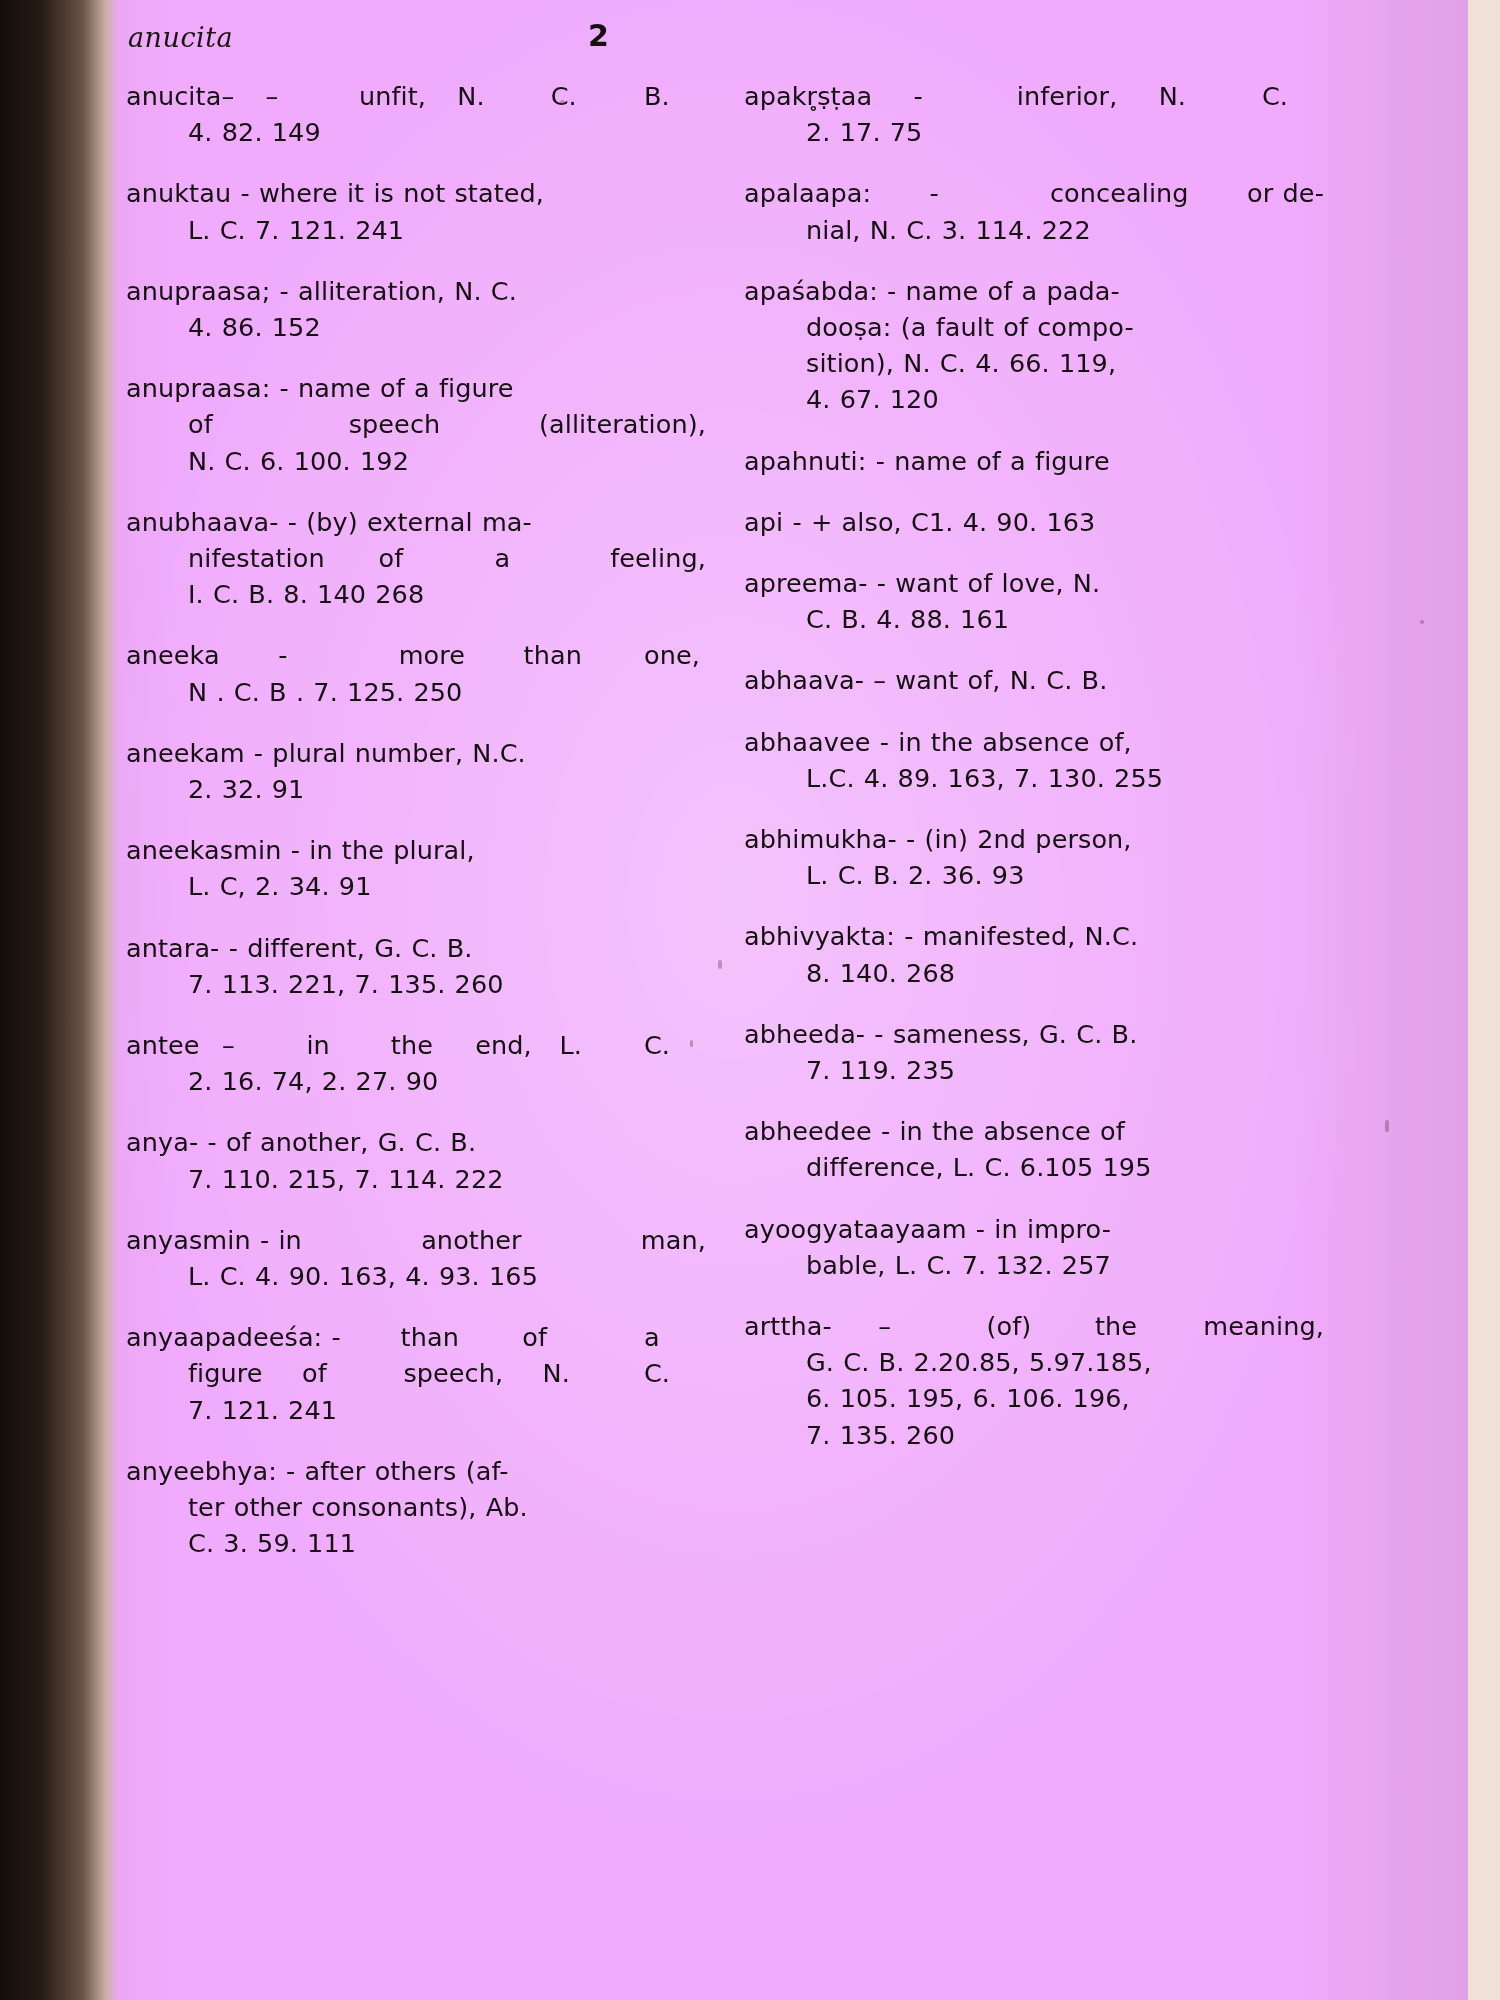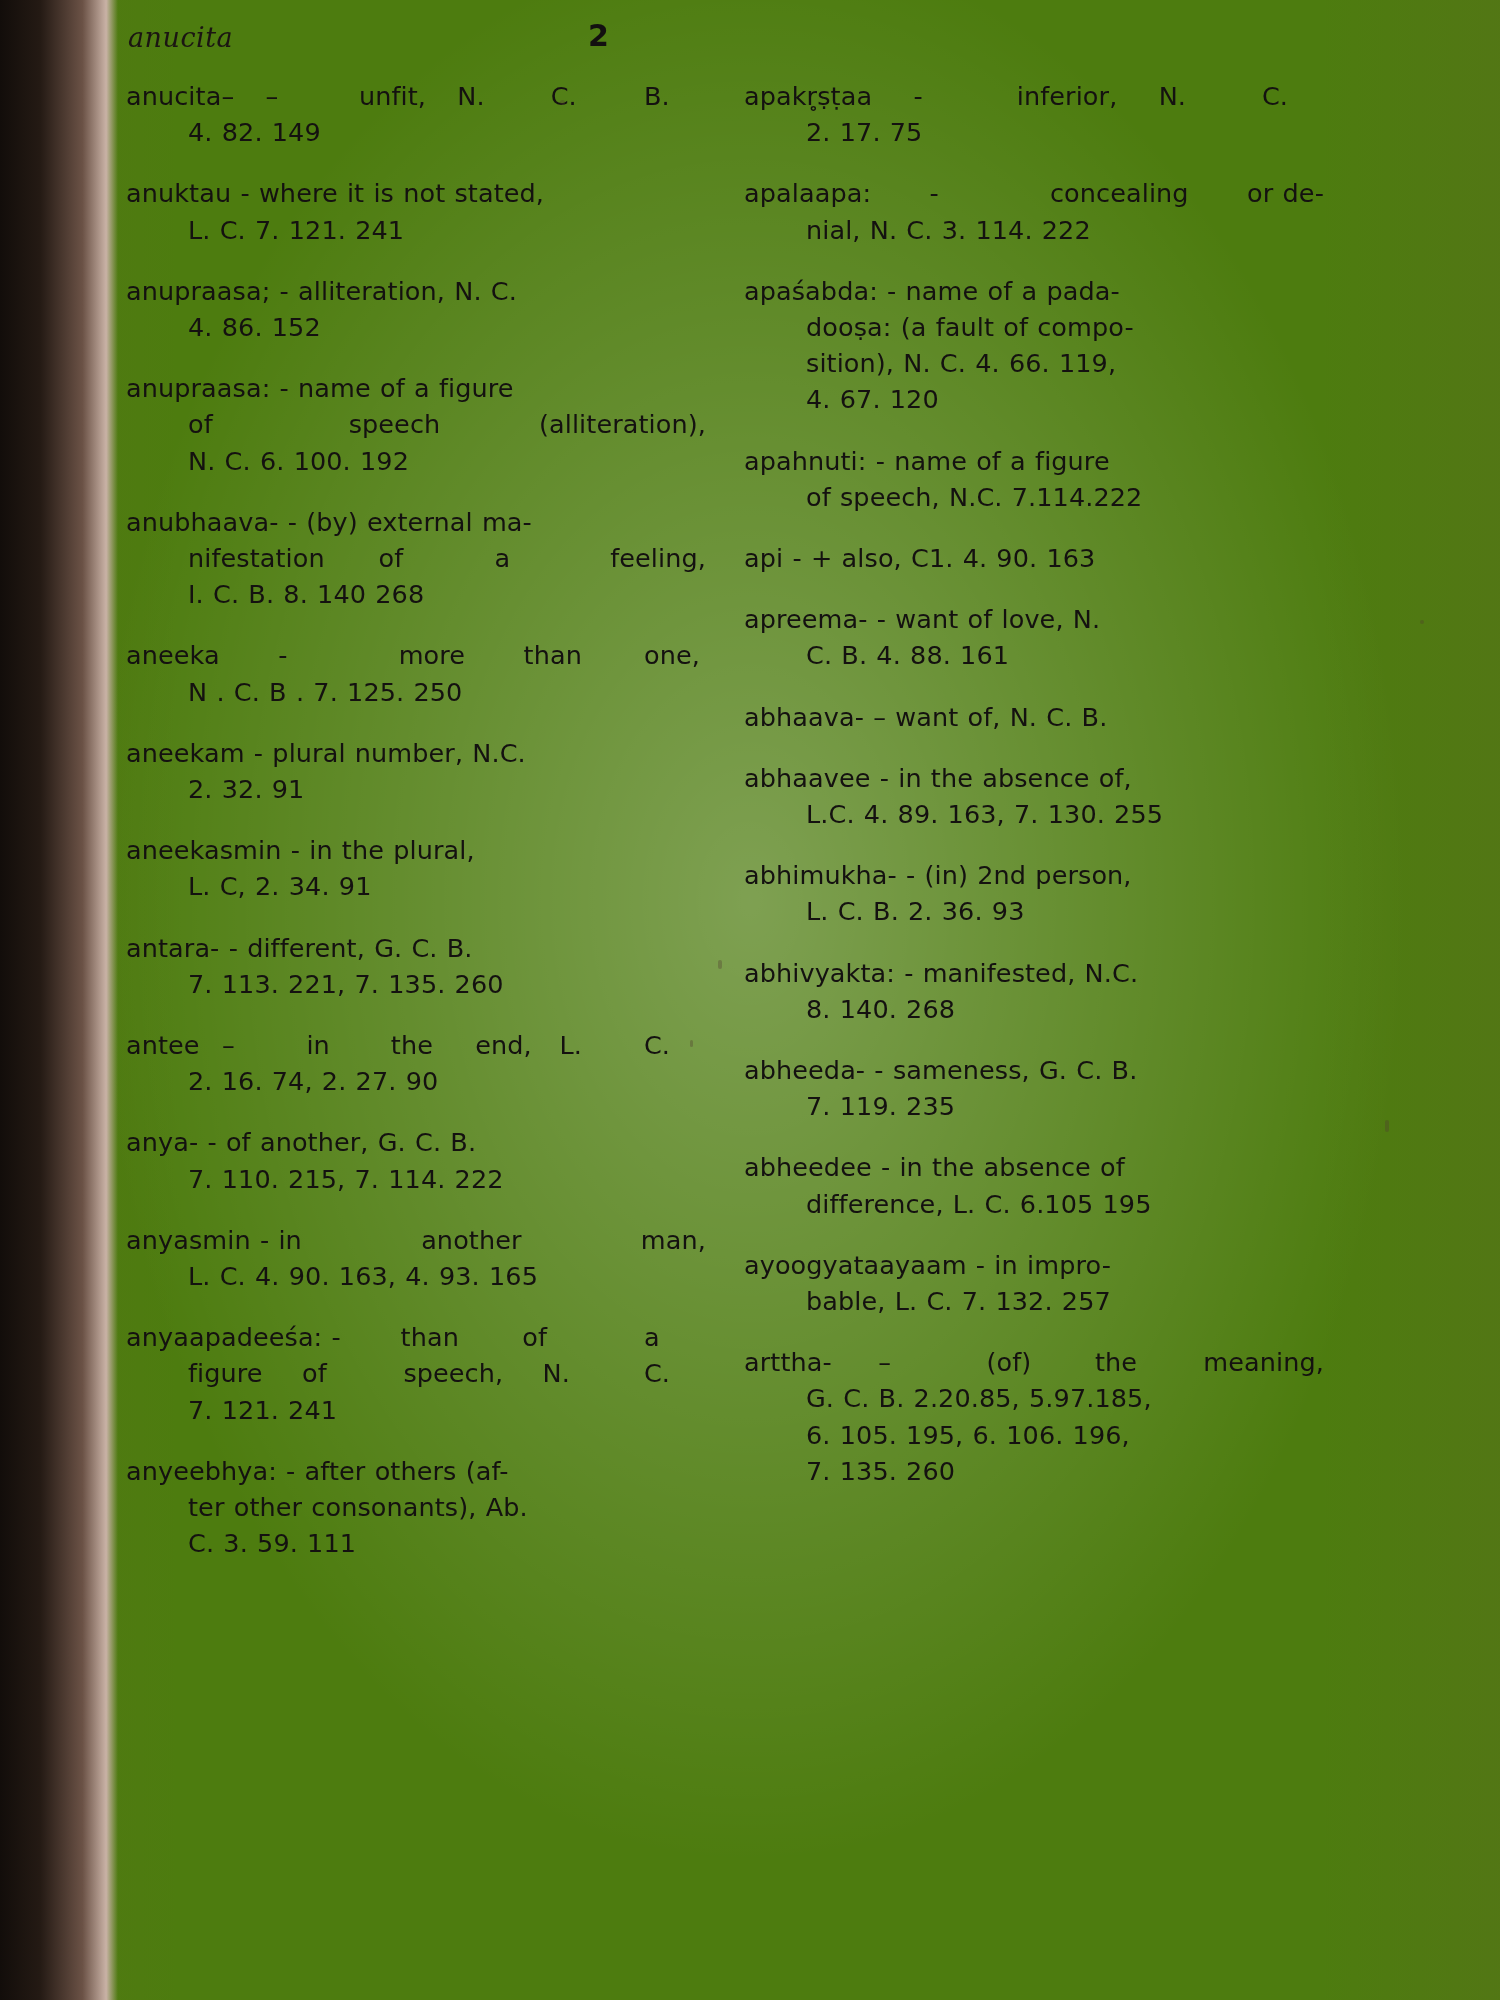--- a/index.html
+++ b/index.html
@@ -10,22 +10,21 @@
   body {
     width: 1500px;
     height: 2000px;
     font-family: "DejaVu Sans", sans-serif;
     overflow: hidden;
   }
   .page {
     position: relative;
     width: 1468px;
     height: 2000px;
-    background: #4d7c0f;
-    padding-left: 32px;
+    background: #f0abfc;
   }
   
   .paper-tint {
     position: absolute;
     inset: 0;
     background:
       radial-gradient(ellipse at 50% 45%, rgba(255,255,255,0.28) 0%, rgba(255,255,255,0.0) 62%),
       linear-gradient(90deg, rgba(120,80,60,0.10) 0%, rgba(120,80,60,0.0) 12%, rgba(120,80,60,0.0) 88%, rgba(120,80,60,0.12) 100%);
     pointer-events: none;
   }
@@ -253,21 +252,20 @@
             <div class="ln indent">nial,  N. C.  3. 114. 222</div>
           </div>
           <div class="entry">
             <div class="ln">apaśabda: - name  of  a  pada-</div>
             <div class="ln indent">dooṣa: (a fault of compo-</div>
             <div class="ln indent">sition),  N. C.  4. 66. 119,</div>
             <div class="ln indent">4. 67. 120</div>
           </div>
           <div class="entry">
             <div class="ln">apahnuti: - name  of  a  figure</div>
-            <div class="ln indent">of speech, N.C.  7.114.222</div>
           </div>
           <div class="entry">
             <div class="ln">api -  + also,  C1. 4.  90. 163</div>
           </div>
           <div class="entry">
             <div class="ln">apreema- - want  of  love,  N.</div>
             <div class="ln indent">C. B.  4. 88. 161</div>
           </div>
           <div class="entry">
             <div class="ln">abhaava- – want  of,  N.  C.  B.</div>

